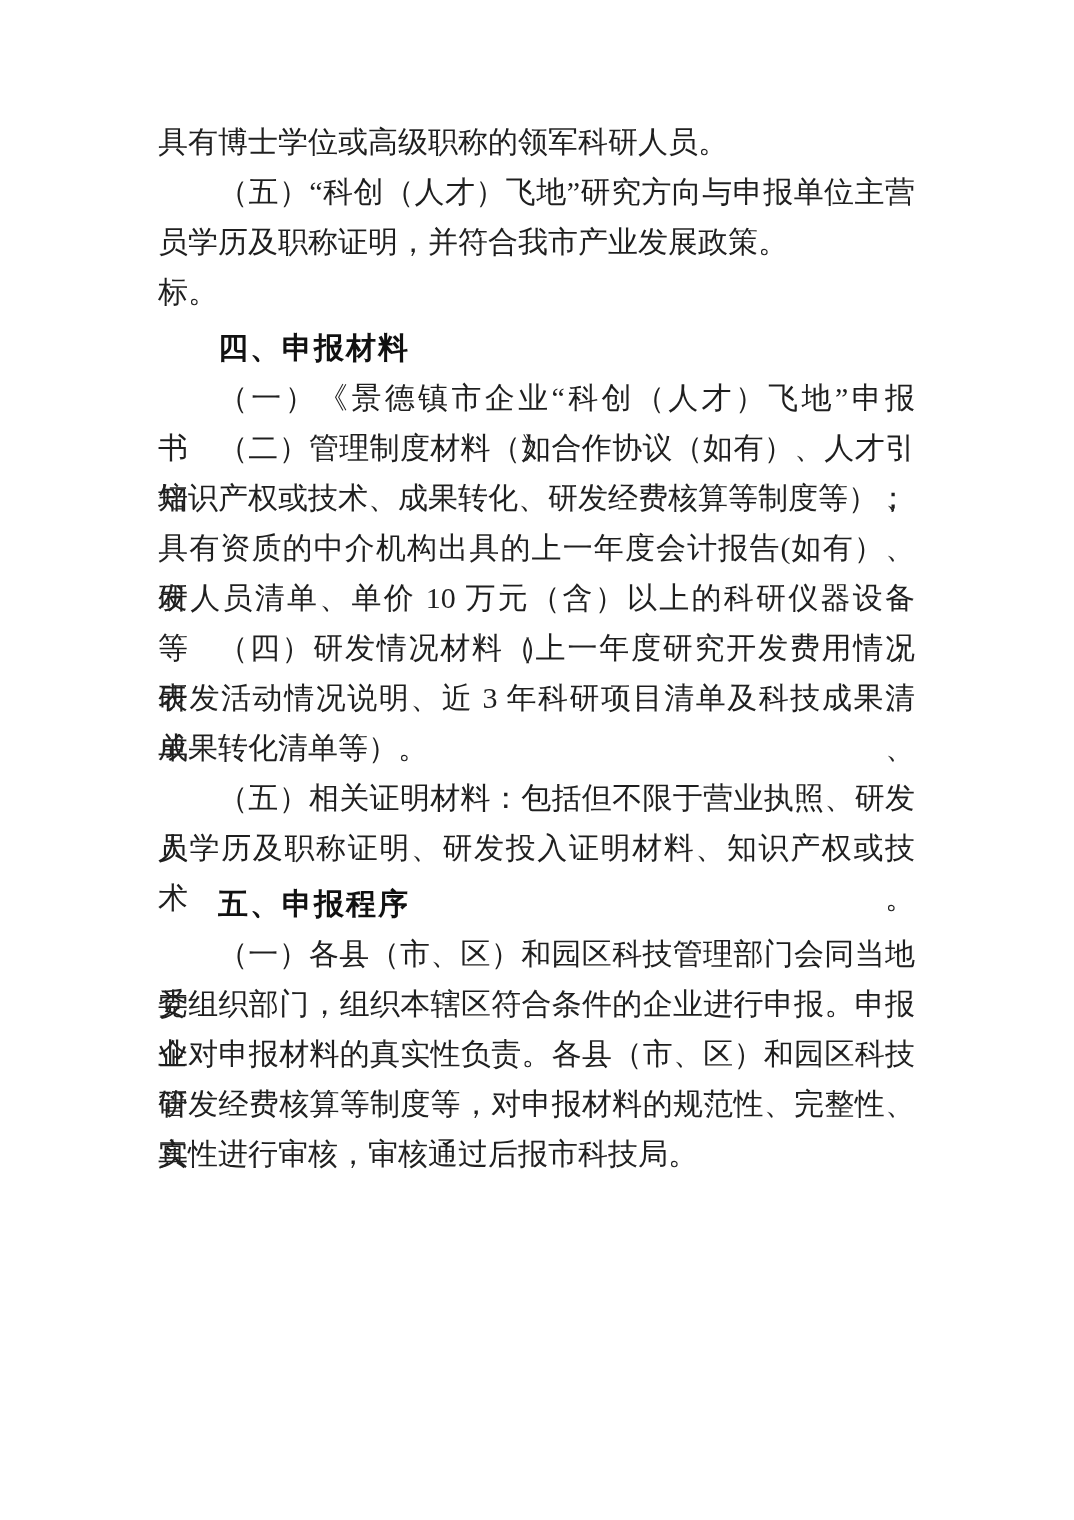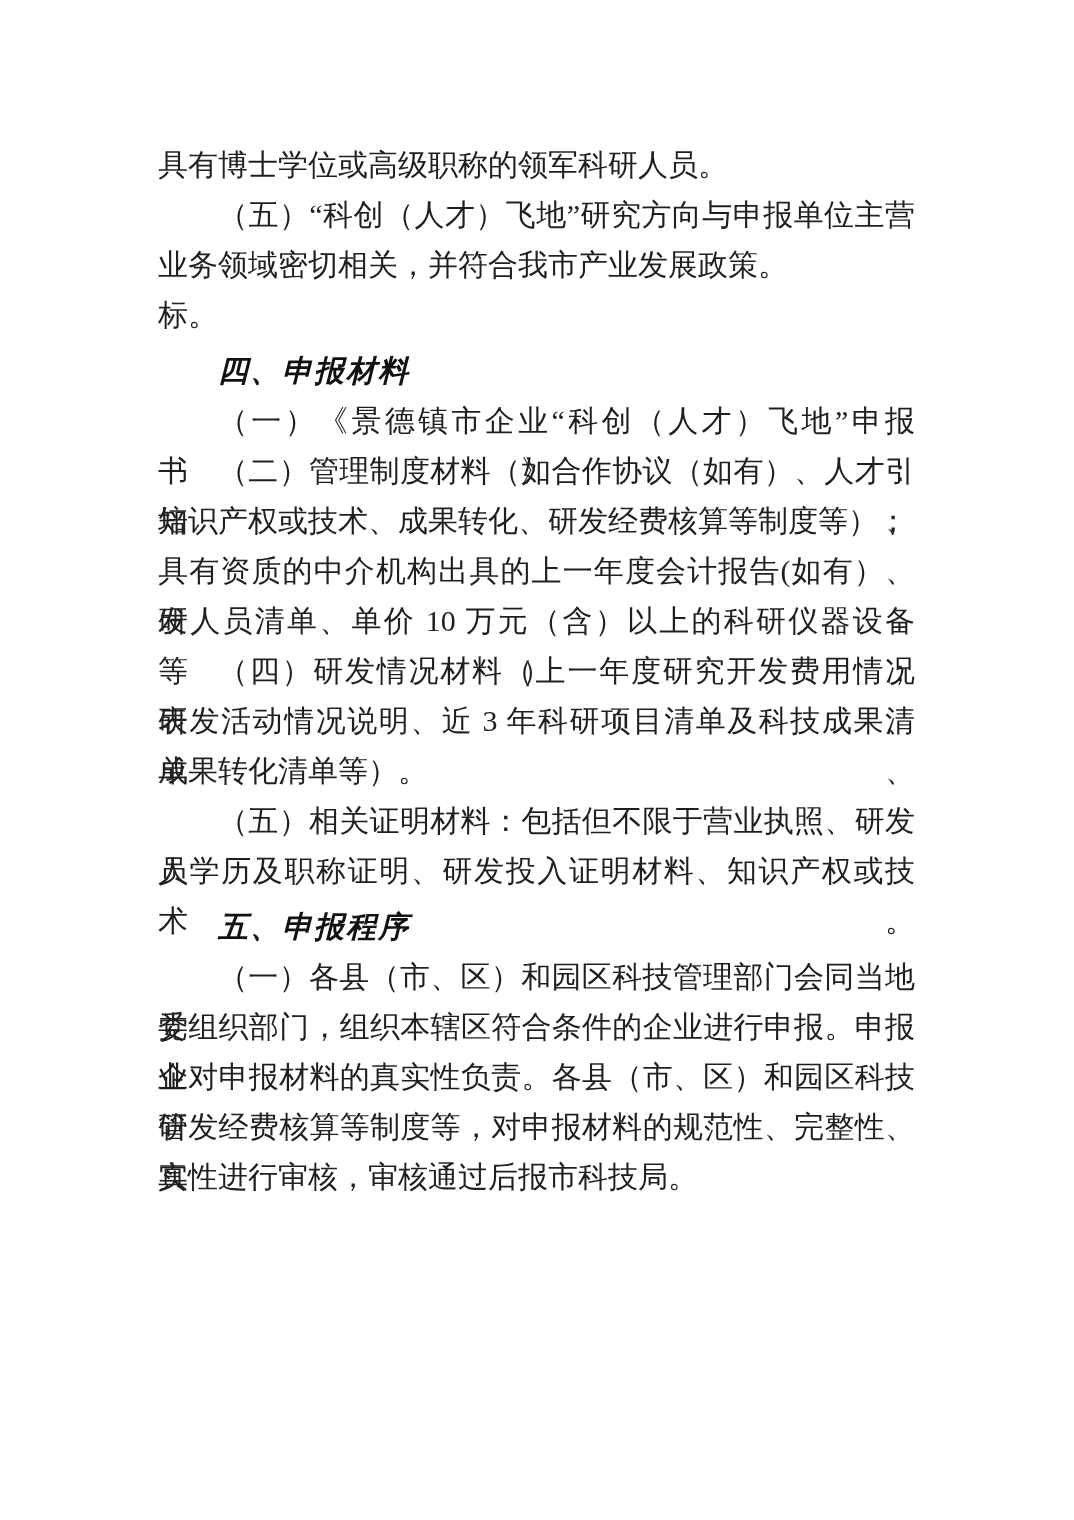--- a/index.html
+++ b/index.html
@@ -10,21 +10,21 @@
   .page {
     position: relative;
     width: 1074px;
     height: 1520px;
     background: #ffffff;
     overflow: hidden;
   }
   .textblock {
     position: absolute;
     left: 158px;
-    top: 140px;
+    top: 117px;
     width: 757px;
   }
   .line {
     font-family: "Liberation Serif", serif;
     font-size: 30px;
     line-height: 50px;
     height: 50px;
     color: #1f1f1f;
     text-align: left;
   }
@@ -39,32 +39,31 @@
   }
   
   .heading {
     font-family: "Liberation Sans", sans-serif;
     font-weight: bold;
     font-size: 30px;
     letter-spacing: 2px;
     text-indent: 60px;
     margin-top: 6px;
     color: #111111;
-    font-style: italic;
   }
 </style>
 </head>
 <body>
 
 <div class="page">
   <div class="textblock">
 
     <div class="line">具有博士学位或高级职称的领军科研人员。</div>
     <div class="line fill indent">（五）“科创（人才）飞地”研究方向与申报单位主营</div>
-    <div class="line">业务领域密切相关，并符合我市产业发展政策。</div>
+    <div class="line">员学历及职称证明，并符合我市产业发展政策。</div>
     <div class="line">标。</div>
     <div class="line heading">四、申报材料</div>
     <div class="line fill indent">（一）《景德镇市企业“科创（人才）飞地”申报书》：</div>
     <div class="line fill indent">（二）管理制度材料（如合作协议（如有）、人才引培、</div>
     <div class="line">知识产权或技术、成果转化、研发经费核算等制度等）；</div>
     <div class="line fill">具有资质的中介机构出具的上一年度会计报告(如有）、研</div>
     <div class="line fill">发人员清单、单价 10 万元（含）以上的科研仪器设备等）；</div>
     <div class="line fill indent">（四）研发情况材料（上一年度研究开发费用情况表、</div>
     <div class="line fill">研发活动情况说明、近 3 年科研项目清单及科技成果清单、</div>
     <div class="line">成果转化清单等）。</div>

